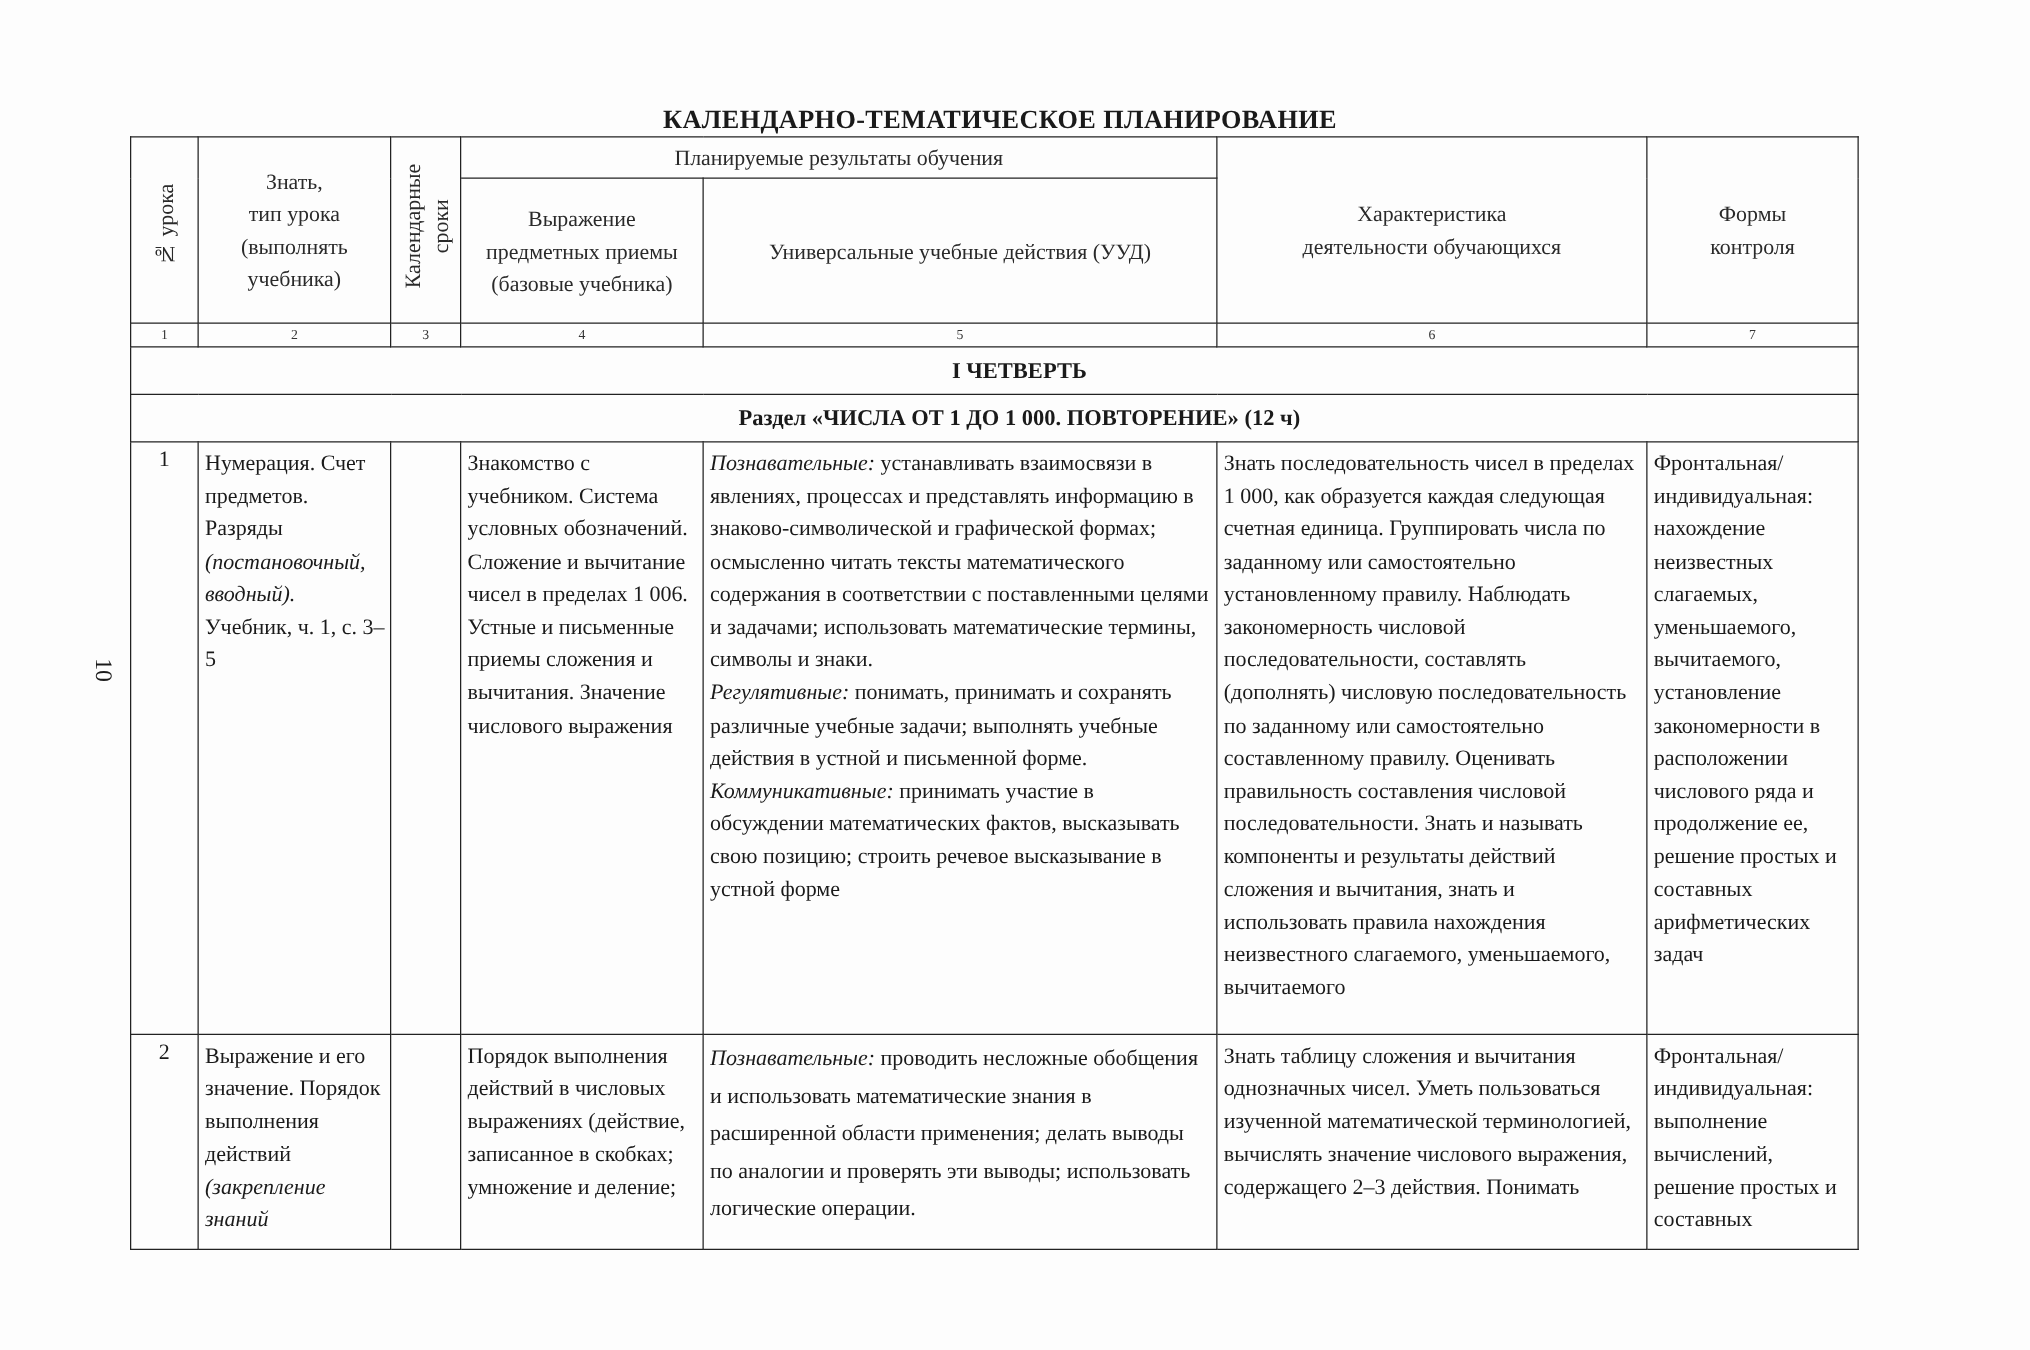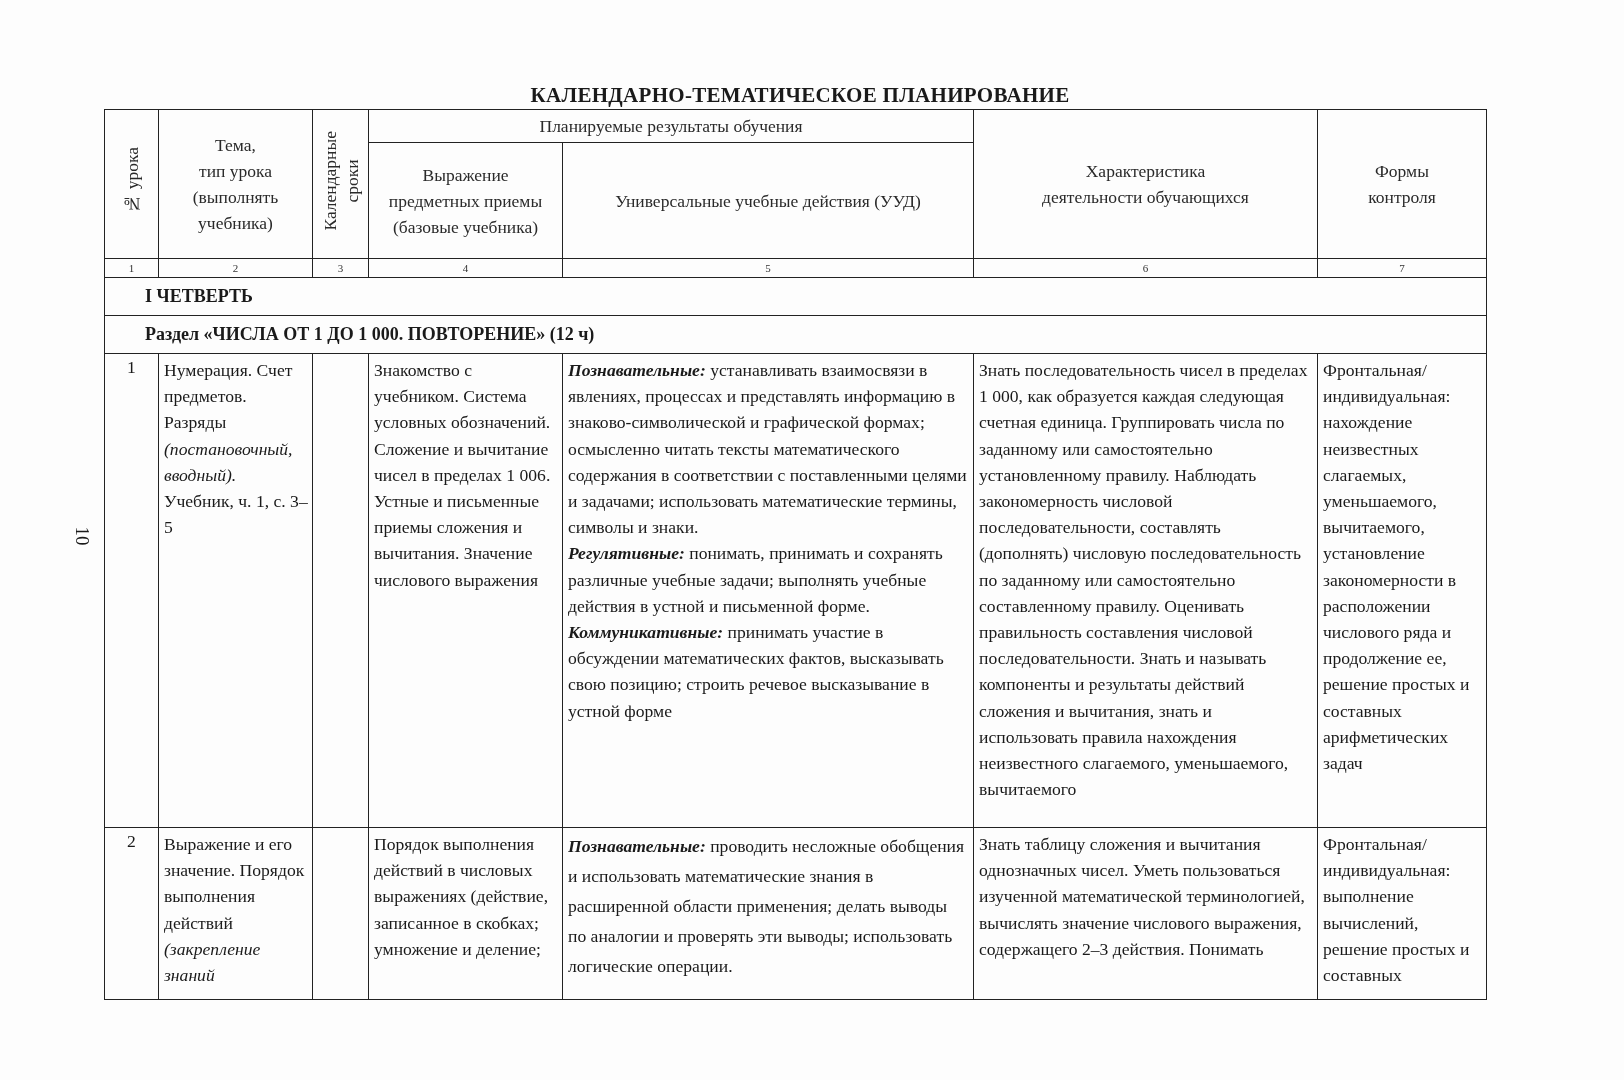--- a/index.html
+++ b/index.html
@@ -4,24 +4,24 @@
 <style>
   html,body{margin:0;padding:0;background:#fdfdfd;}
   body{width:1624px;height:1080px;position:relative;overflow:hidden;font-family:"Liberation Serif","DejaVu Serif",serif;color:#1a1a1a;}
   .page-num{position:absolute;left:72px;top:525px;font-size:19px;transform:rotate(90deg);transform-origin:center;}
   .title{position:absolute;left:0;width:1600px;top:69px;text-align:center;font-weight:bold;font-size:21px;letter-spacing:0.3px;margin-top:14px;}
   table{position:absolute;left:104px;top:109px;border-collapse:collapse;table-layout:fixed;width:1382px;}
   td,th{border:1.6px solid #222;vertical-align:top;padding:0;font-weight:normal;}
   th{vertical-align:middle;text-align:center;font-size:17.5px;line-height:26px;color:#2a2a2a;}
   .vert{writing-mode:vertical-rl;transform:rotate(180deg);display:inline-block;line-height:22px;}
   .numrow td{font-size:11px;text-align:center;height:18px;line-height:18px;color:#333;}
-  .band td{font-weight:bold;font-size:18px;vertical-align:middle;padding-left:40px;}
+  .band td{text-align:center;font-weight:bold;font-size:18px;vertical-align:middle;padding-left:40px;}
   .cell{font-size:17.6px;line-height:26.2px;padding:3px 4px 16px 5px;}
   .num{text-align:center;font-size:17.6px;padding-top:3px;}
-  .bi{font-weight:bold;font-style:italic;text-align:center;}
+  .bi{font-weight:normal;font-style:italic;text-align:center;}
   .it{font-style:italic;}
   .clip{overflow:hidden;}
 </style>
 </head>
 <body>
 
 <div class="page-num">10</div>
 <div class="title">КАЛЕНДАРНО-ТЕМАТИЧЕСКОЕ ПЛАНИРОВАНИЕ</div>
 
 <table>
@@ -31,21 +31,21 @@
       <col style="width:56px">
       <col style="width:194px">
       <col style="width:411px">
       <col style="width:344px">
       <col style="width:169px">
   </colgroup>
   <tbody>
       <tr style="height:33px">
     <th rowspan="2"><span class="vert">№ урока</span></th>
     <th rowspan="2">
-      <div>Тема,</div>
+      <div>Знать,</div>
           <div>тип урока</div>
           <div>(выполнять</div>
           <div>учебника)</div>
     </th>
     <th rowspan="2"><span class="vert"><span>Календарные</span><br><span>сроки</span></span></th>
     <th colspan="2">Планируемые результаты обучения</th>
     <th rowspan="2">
           <div>Характеристика</div>
           <div>деятельности обучающихся</div>
         </th>

